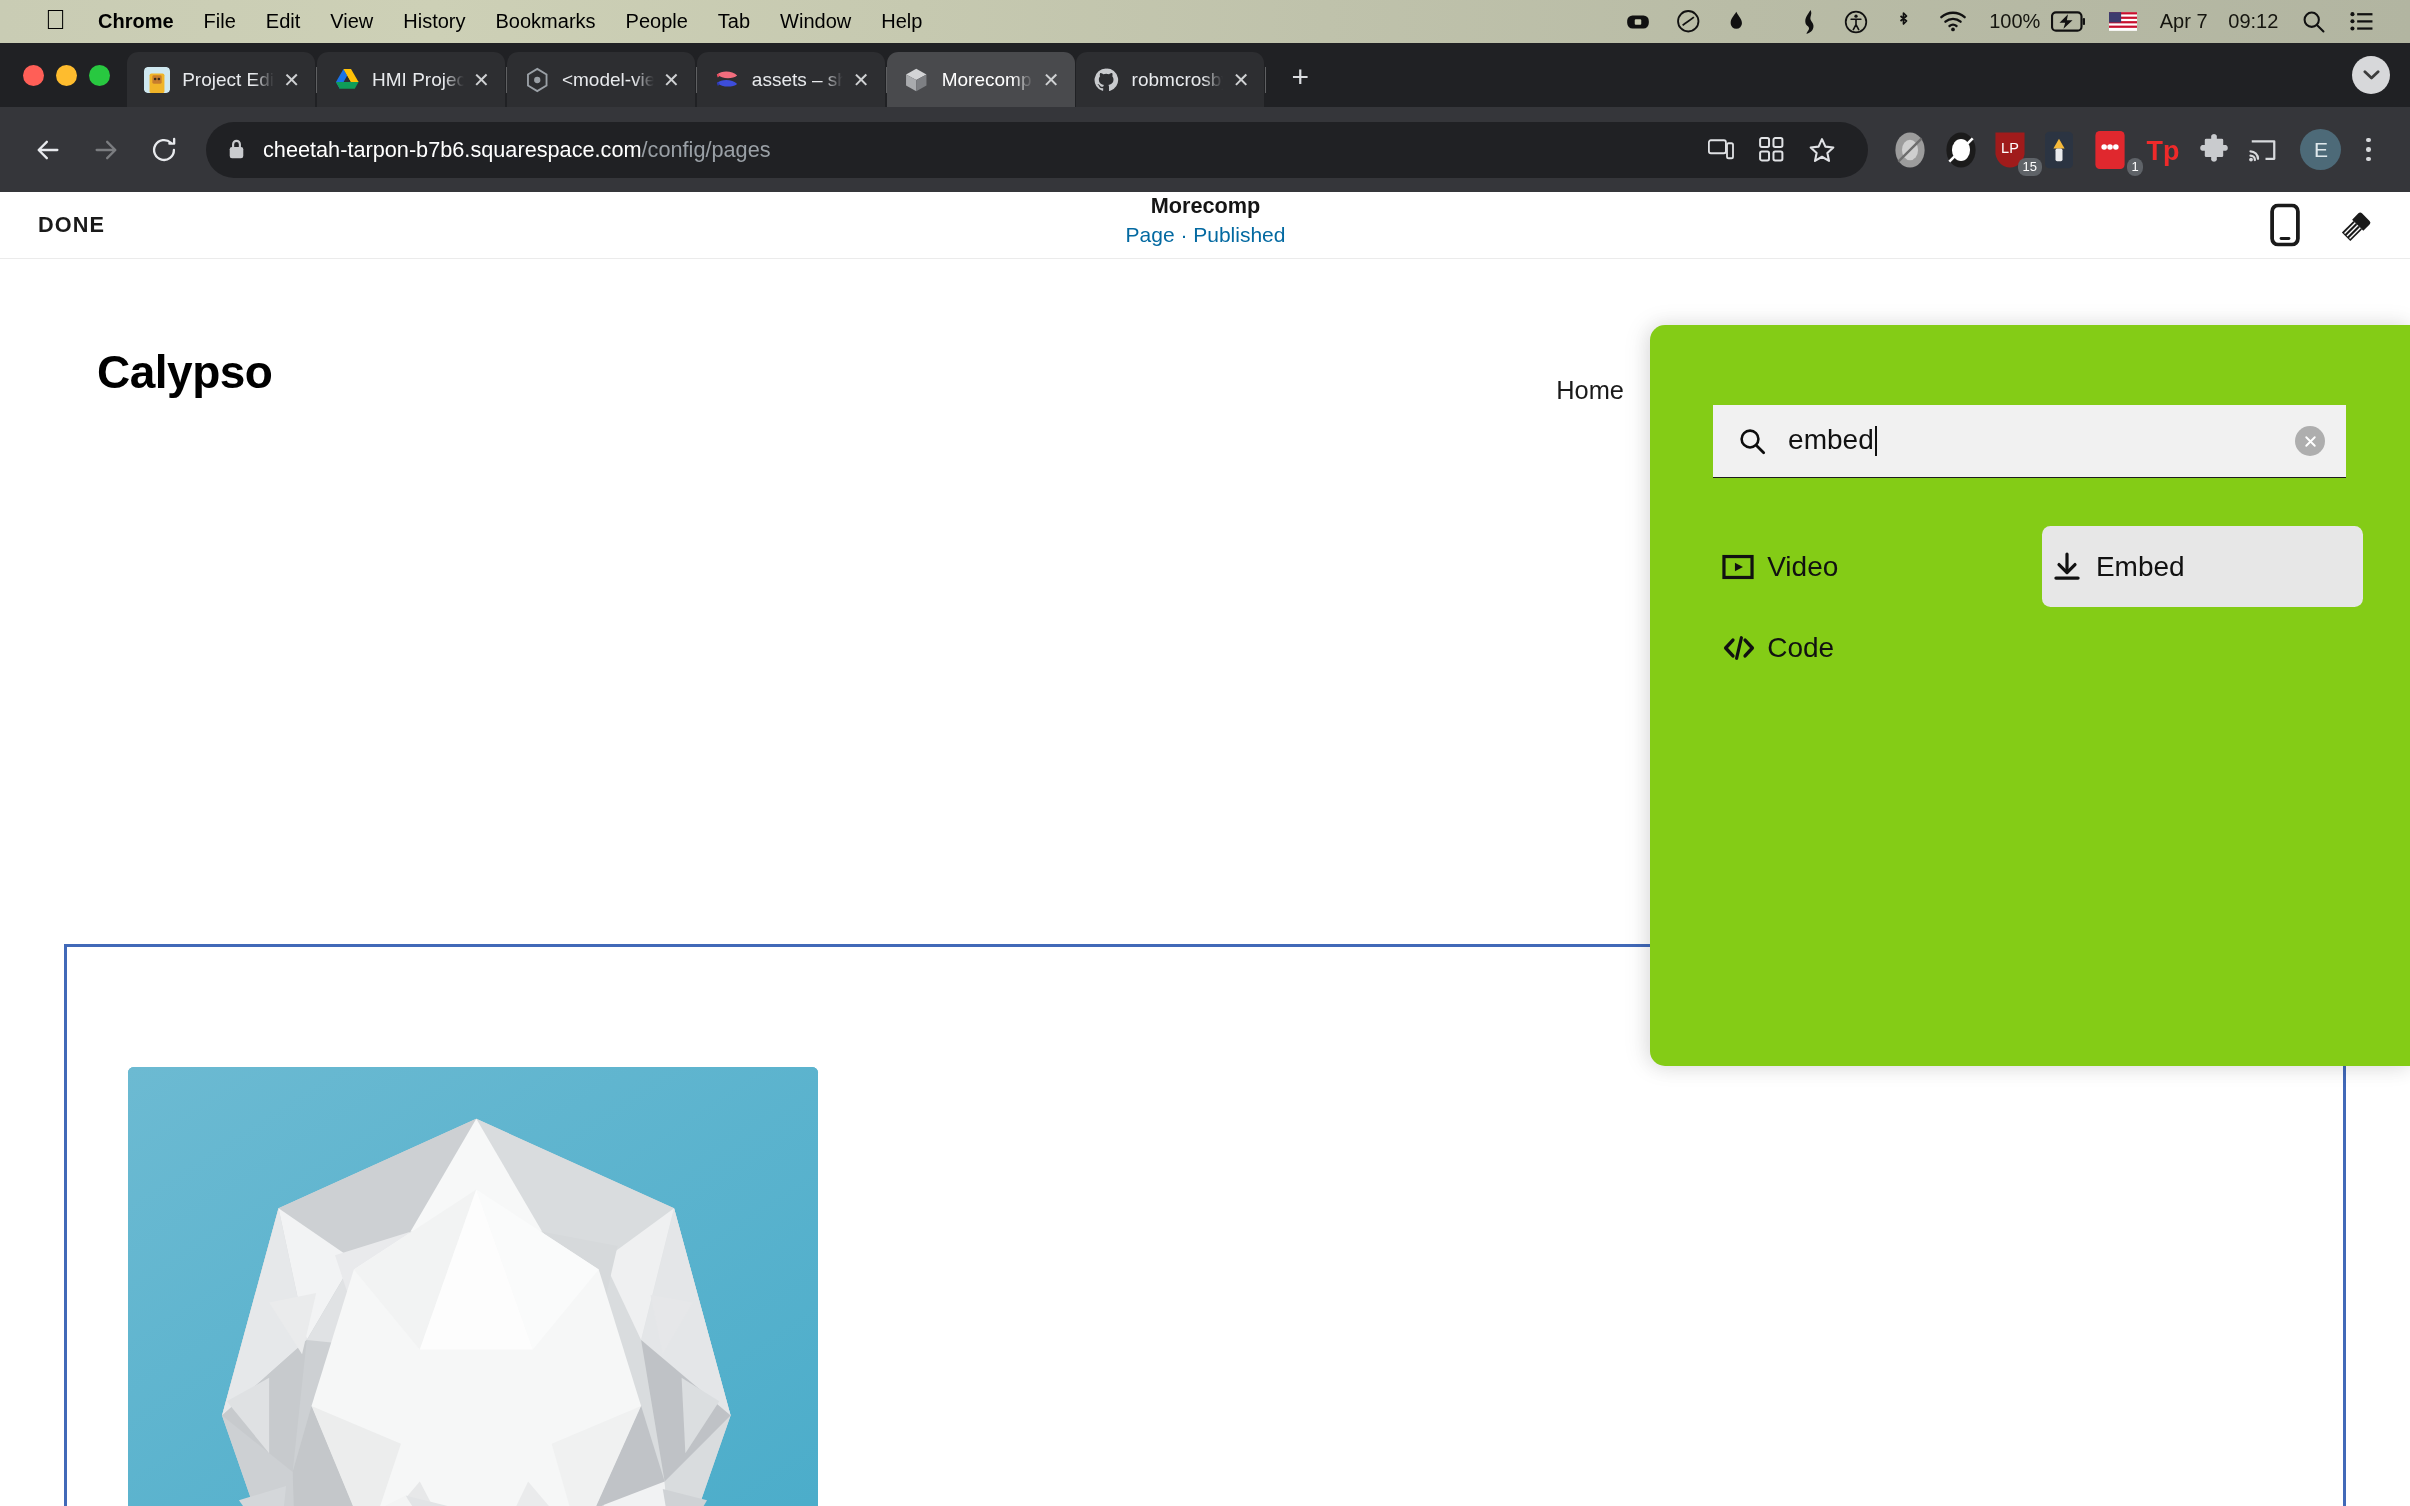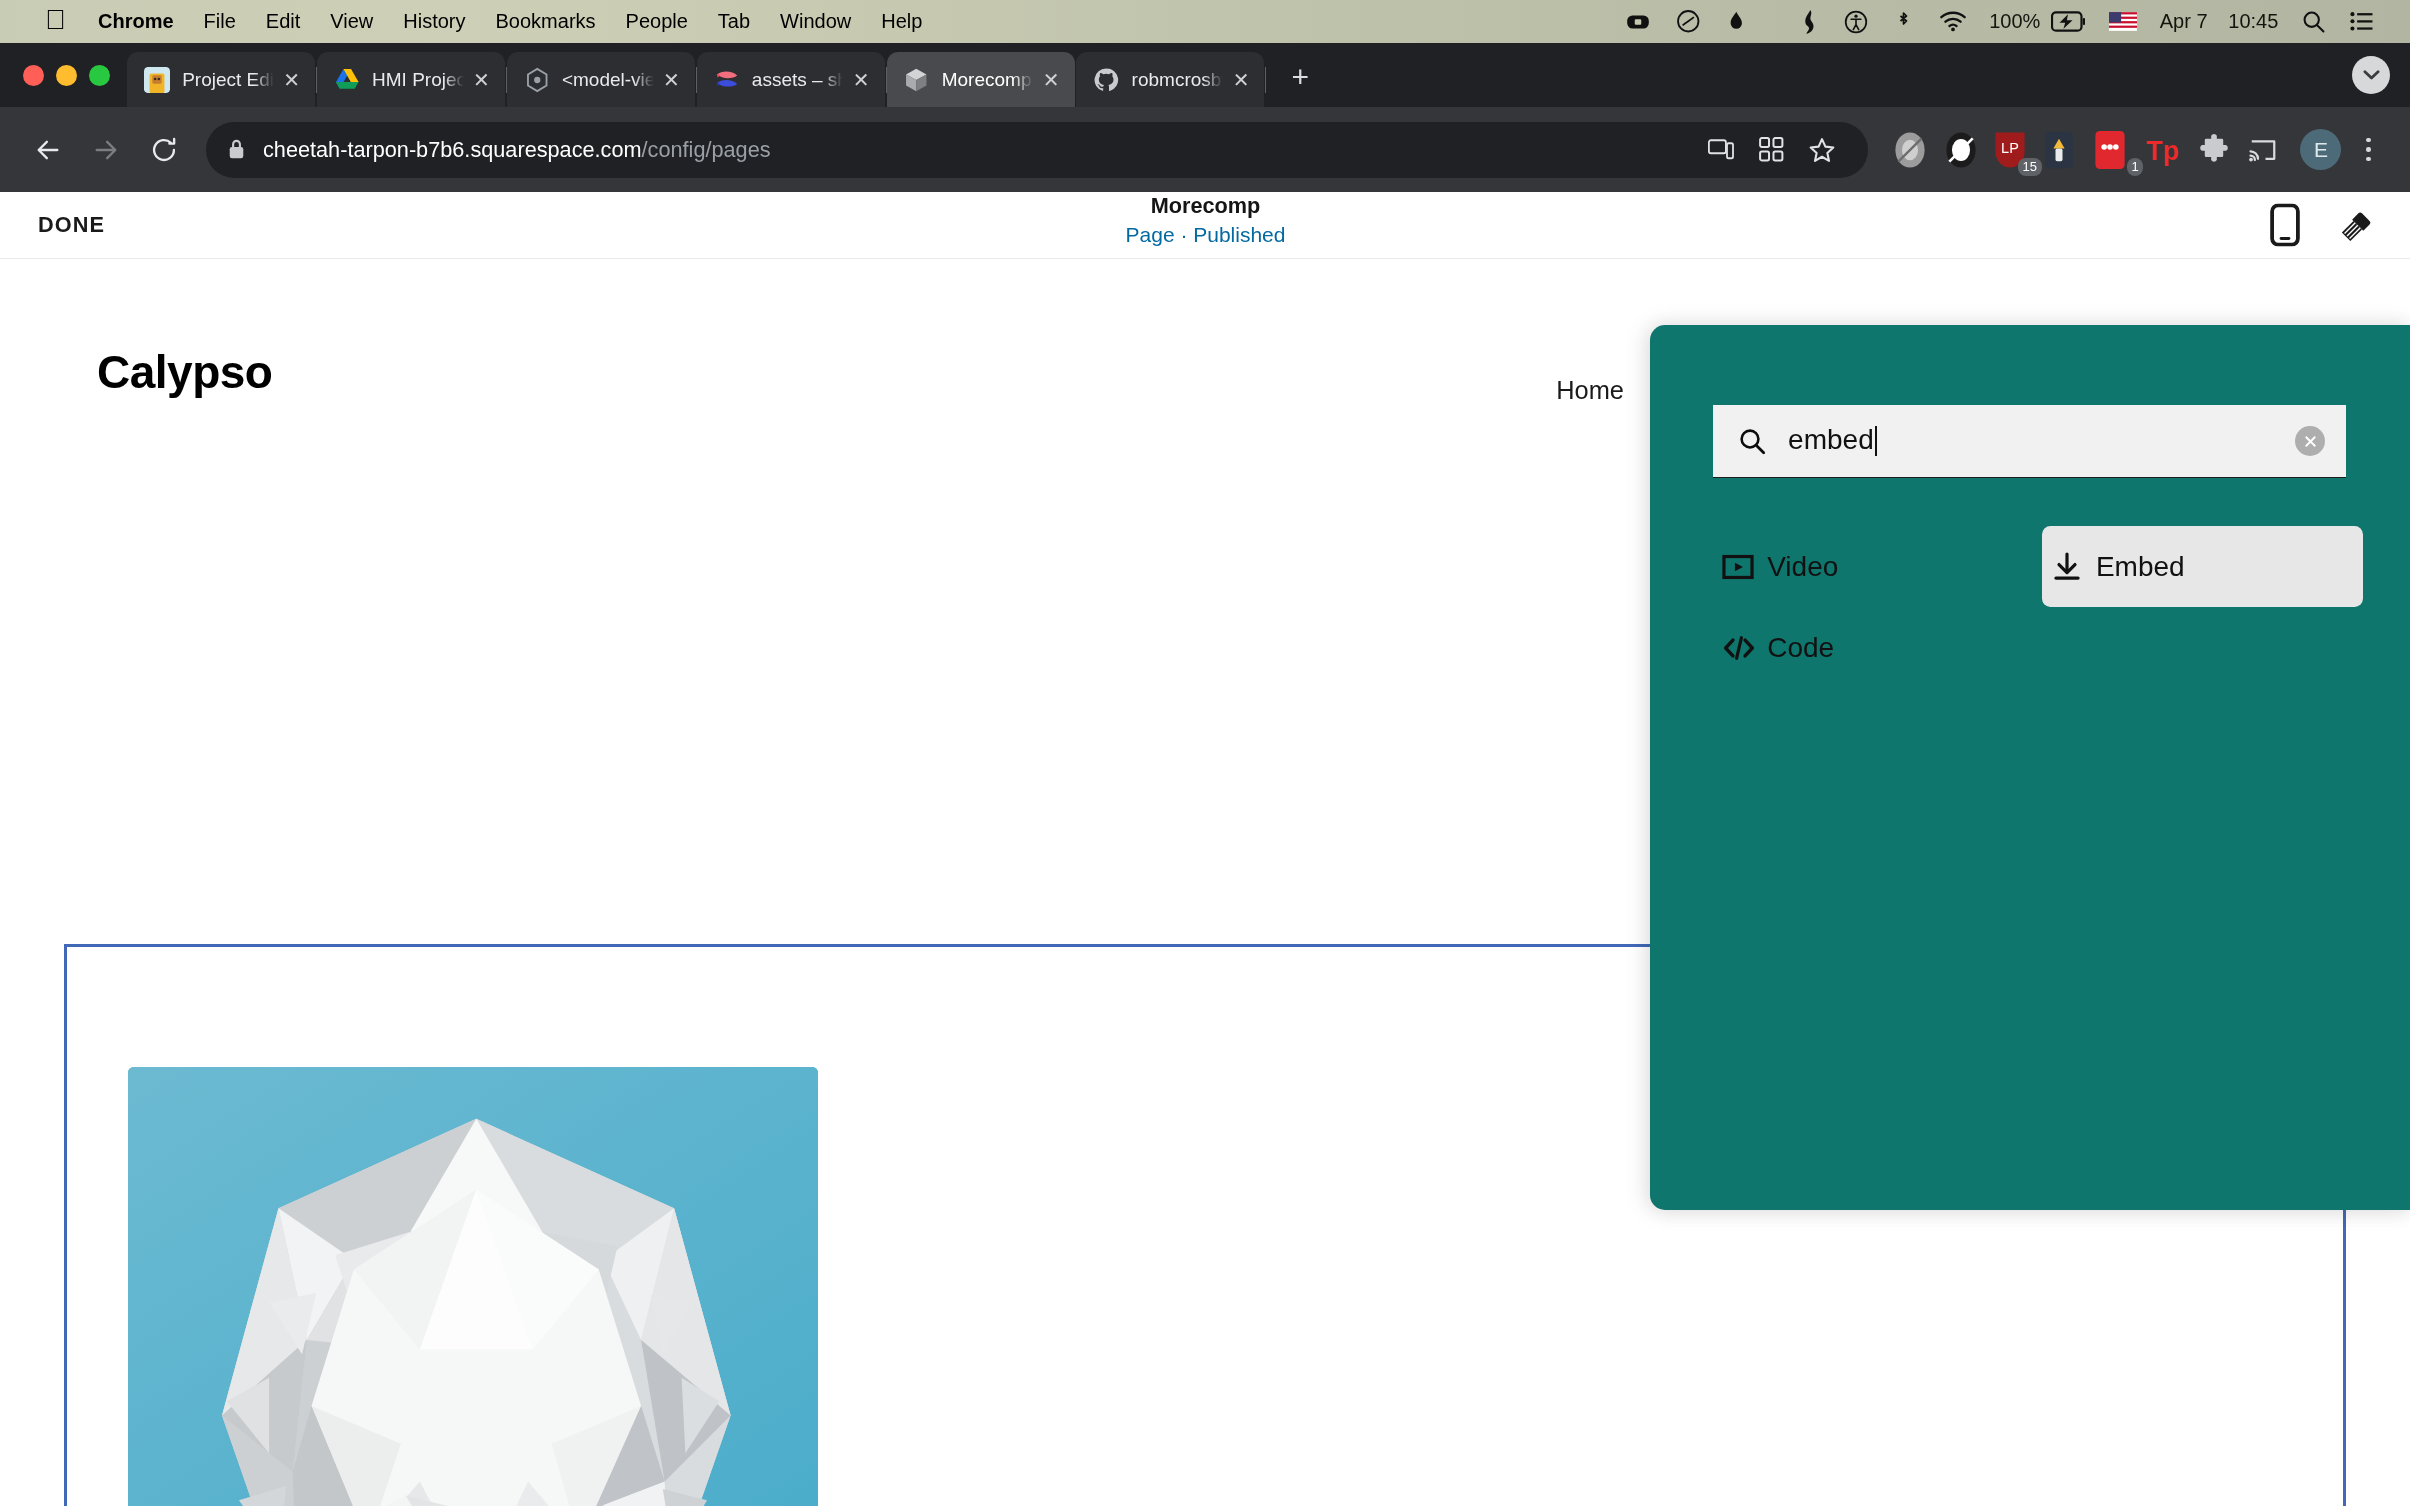--- a/index.html
+++ b/index.html
@@ -202,22 +202,22 @@
     position: absolute; left: 128px; top: 780px;
     width: 690px; height: 744px;
     background: linear-gradient(165deg, #6ab8d0 0%, #5ab4cf 45%, #4aadca 100%);
     border-radius: 5.6px; overflow: hidden;
   }
   .block-image svg { display: block; width: 100%; height: 100%; }
 
   
   .panel {
     position: absolute; left: 1650px; top: 325px;
-    width: 761px; height: 885px;
-    background: #0f766e;
+    width: 761px; height: 741px;
+    background: #84cc16;
     border-radius: 15px 0 0 15px;
     box-shadow: -3.8px 0 24.5px rgba(0,0,0,0.10), 0 1.9px 19px rgba(0,0,0,0.07);
     z-index: 30;
   }
   .search-wrap {
     position: absolute; left: 63px; top: 80px;
     width: 633px; height: 73px;
     background: #f1f1f1;
     display: flex; align-items: center;
     padding: 0 21px 0 24.5px;
@@ -330,21 +330,21 @@
         <g fill="#c8102e">
             <rect y="0" width="30" height="2.4"></rect>
             <rect y="4.8" width="30" height="2.4"></rect>
             <rect y="9.6" width="30" height="2.4"></rect>
             <rect y="14.4" width="30" height="2.4"></rect>
           </g>
         <rect width="13" height="11" fill="#3c3b6e"></rect>
       </svg>
     </div>
     <div class="mb-text">Apr 7</div>
-    <div class="mb-text">10:45</div>
+    <div class="mb-text">09:12</div>
     <div class="mb-icon">
       <svg width="24.5" height="24.5" viewBox="0 0 24 24">
           <circle cx="10.5" cy="10.5" r="7" fill="none" stroke="#111" stroke-width="2"></circle>
           <path d="M15.6 15.6 L22 22" stroke="#111" stroke-width="2" stroke-linecap="round"></path>
         </svg>
     </div>
     <div class="mb-icon">
       <svg width="24.5" height="22.6" viewBox="0 0 24 20">
         <circle cx="2.4" cy="3" r="2" fill="#111"></circle>
           <rect x="7" y="2" width="15" height="2.2" fill="#111"></rect>

